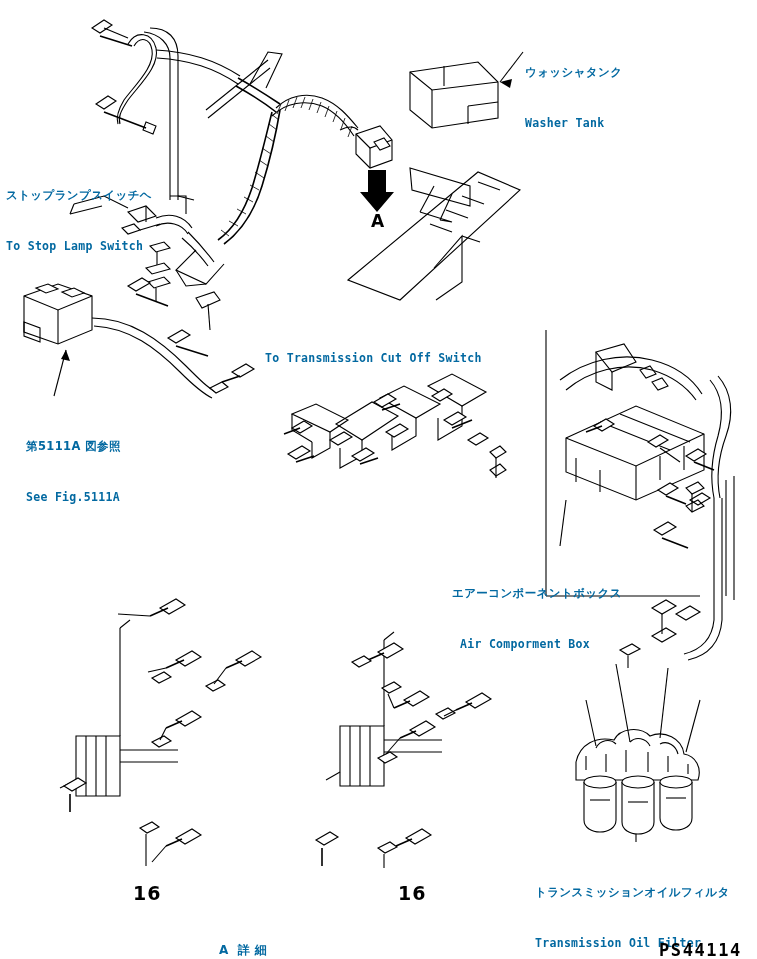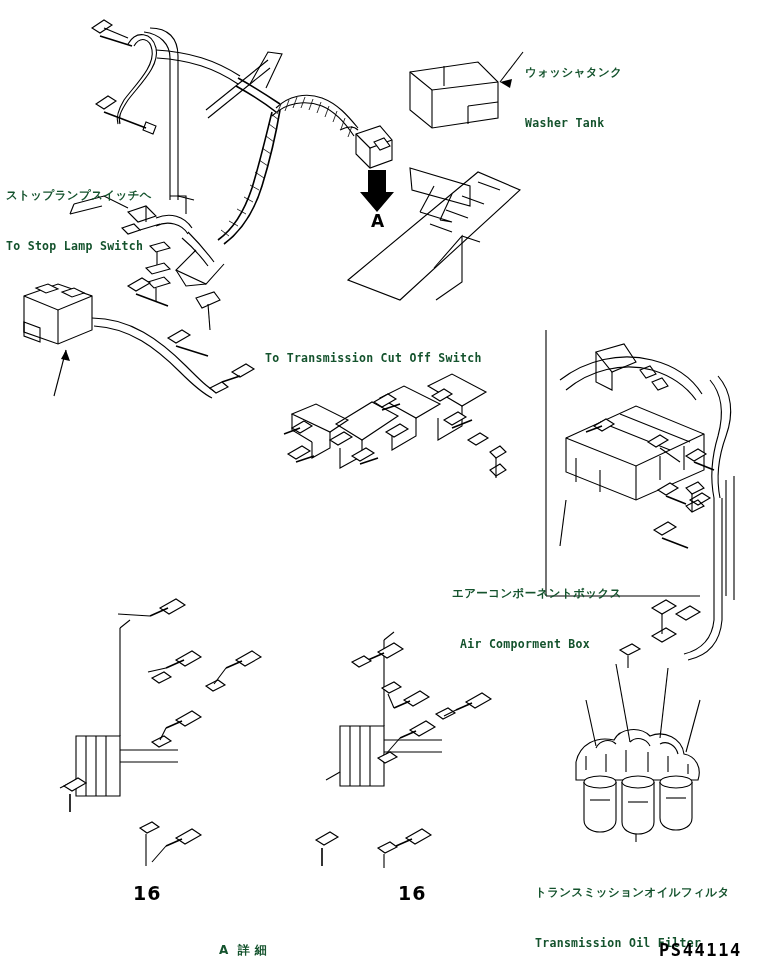--- a/index.html
+++ b/index.html
@@ -19,21 +19,21 @@
   #drawing {
     position: absolute;
     left: 0; top: 0;
     width: 757px;
     height: 959px;
   }
   .label {
     position: absolute;
     white-space: pre;
     line-height: 1.18;
-    color: #14532d;
+    color: #0369a1;
   }
   .label .jp {
     display: block;
     font-family: "DejaVu Sans", sans-serif;
     font-size: 11.5px;
     letter-spacing: 0.4px;
     font-weight: 600;
   }
   .label .en {
     display: block;
@@ -419,20 +419,24 @@
 
   <div class="label" style="left:6px; top:151px;">
     <span class="jp">ストップランプスイッチヘ</span>
     <span class="en">To Stop Lamp Switch</span>
   </div>
 
   <div class="label" style="left:265px; top:314px;">
     <span class="en">To Transmission Cut Off Switch</span>
   </div>
 
+  <div class="label" style="left:26px; top:402px;">
+    <span class="jp">第5111A 図参照</span>
+    <span class="en">See Fig.5111A</span>
+  </div>
 
   <div class="label" style="left:452px; top:549px;">
     <span class="jp">エアーコンポーネントボックス</span>
     <span class="en" style="margin-left:8px;">Air Comporment Box</span>
   </div>
 
   <div class="label" style="left:535px; top:848px;">
     <span class="jp">トランスミッションオイルフィルタ</span>
     <span class="en">Transmission Oil Filter</span>
   </div>

